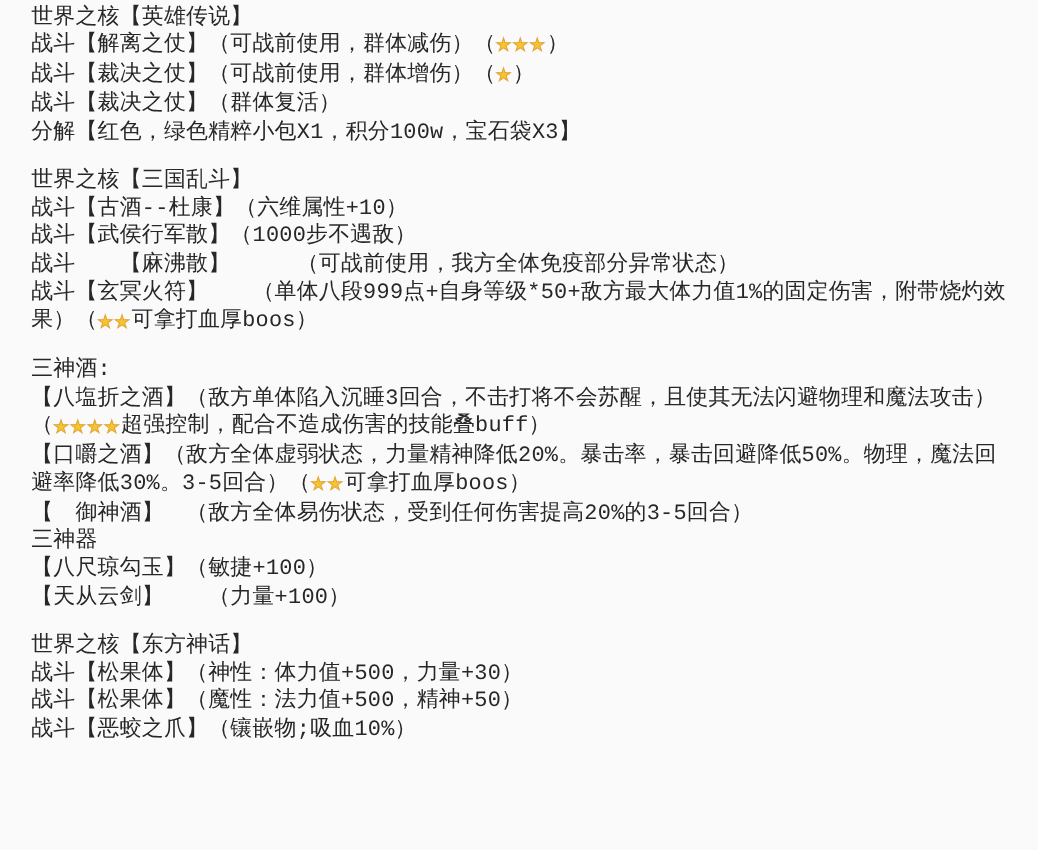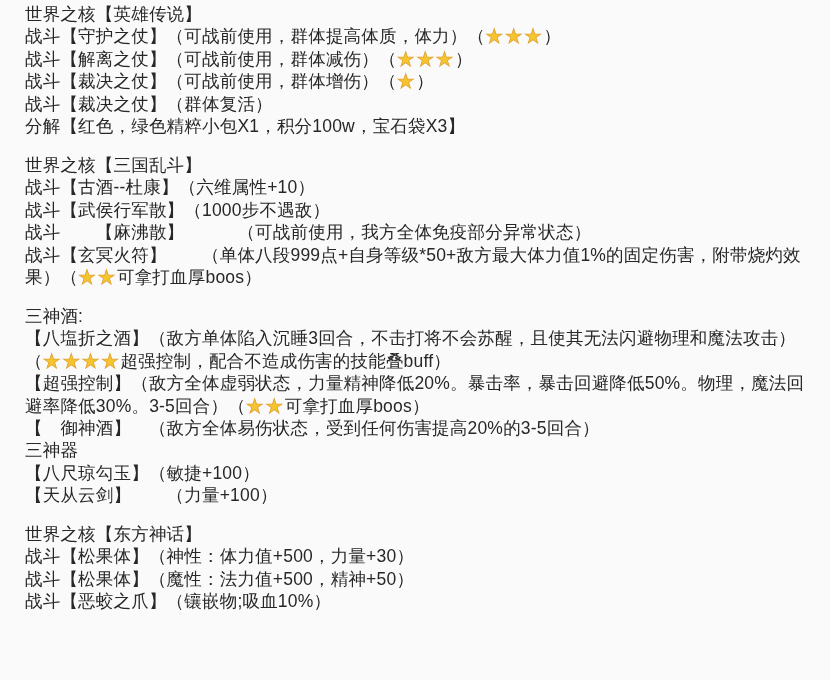--- a/index.html
+++ b/index.html
@@ -5,20 +5,21 @@
   html,body{margin:0;padding:0;}
   body{
     width:830px;height:680px;
     background:#fafafa;
     color:#272727;
     font-family:"Liberation Sans","DejaVu Sans",sans-serif;
     overflow:hidden;
   }
   .doc{
     padding:3px 20px 0 25px;
+    font-family:Liberation Mono, monospace;
   }
   .doc-section{
     margin:0 0 16.5px 0;
   }
   .doc-section:last-child{margin-bottom:0;}
   .doc-line{
     font-size:17.5px;
     line-height:22.4px;
     white-space:nowrap;
     letter-spacing:0.2px;
@@ -31,39 +32,38 @@
     letter-spacing:1.5px;
     vertical-align:-1px;
   }
 </style>
 </head>
 <body>
 
 <main class="doc">
     <section class="doc-section">
       <div class="doc-line"><span>世界之核【英雄传说】</span></div>
-      <div class="doc-line"><span>战斗【守护之仗】（可战前使用，群体提高体质，体力）（</span><span class="stars">★★★</span><span>）</span></div>
       <div class="doc-line"><span>战斗【解离之仗】（可战前使用，群体减伤）（</span><span class="stars">★★★</span><span>）</span></div>
       <div class="doc-line"><span>战斗【裁决之仗】（可战前使用，群体增伤）（</span><span class="stars">★</span><span>）</span></div>
       <div class="doc-line"><span>战斗【裁决之仗】（群体复活）</span></div>
       <div class="doc-line"><span>分解【红色，绿色精粹小包X1，积分100w，宝石袋X3】</span></div>
     </section>
     <section class="doc-section">
       <div class="doc-line"><span>世界之核【三国乱斗】</span></div>
       <div class="doc-line"><span>战斗【古酒--杜康】（六维属性+10）</span></div>
       <div class="doc-line"><span>战斗【武侯行军散】（1000步不遇敌）</span></div>
       <div class="doc-line"><span>战斗　　【麻沸散】　　　（可战前使用，我方全体免疫部分异常状态）</span></div>
       <div class="doc-line"><span>战斗【玄冥火符】　　（单体八段999点+自身等级*50+敌方最大体力值1%的固定伤害，附带烧灼效</span></div>
       <div class="doc-line"><span>果）（</span><span class="stars">★★</span><span>可拿打血厚boos）</span></div>
     </section>
     <section class="doc-section">
       <div class="doc-line"><span>三神酒:</span></div>
       <div class="doc-line"><span>【八塩折之酒】（敌方单体陷入沉睡3回合，不击打将不会苏醒，且使其无法闪避物理和魔法攻击）</span></div>
       <div class="doc-line"><span>（</span><span class="stars">★★★★</span><span>超强控制，配合不造成伤害的技能叠buff）</span></div>
-      <div class="doc-line"><span>【超强控制】（敌方全体虚弱状态，力量精神降低20%。暴击率，暴击回避降低50%。物理，魔法回</span></div>
+      <div class="doc-line"><span>【口嚼之酒】（敌方全体虚弱状态，力量精神降低20%。暴击率，暴击回避降低50%。物理，魔法回</span></div>
       <div class="doc-line"><span>避率降低30%。3-5回合）（</span><span class="stars">★★</span><span>可拿打血厚boos）</span></div>
       <div class="doc-line"><span>【　御神酒】　（敌方全体易伤状态，受到任何伤害提高20%的3-5回合）</span></div>
       <div class="doc-line"><span>三神器</span></div>
       <div class="doc-line"><span>【八尺琼勾玉】（敏捷+100）</span></div>
       <div class="doc-line"><span>【天从云剑】　　（力量+100）</span></div>
     </section>
     <section class="doc-section">
       <div class="doc-line"><span>世界之核【东方神话】</span></div>
       <div class="doc-line"><span>战斗【松果体】（神性：体力值+500，力量+30）</span></div>
       <div class="doc-line"><span>战斗【松果体】（魔性：法力值+500，精神+50）</span></div>

